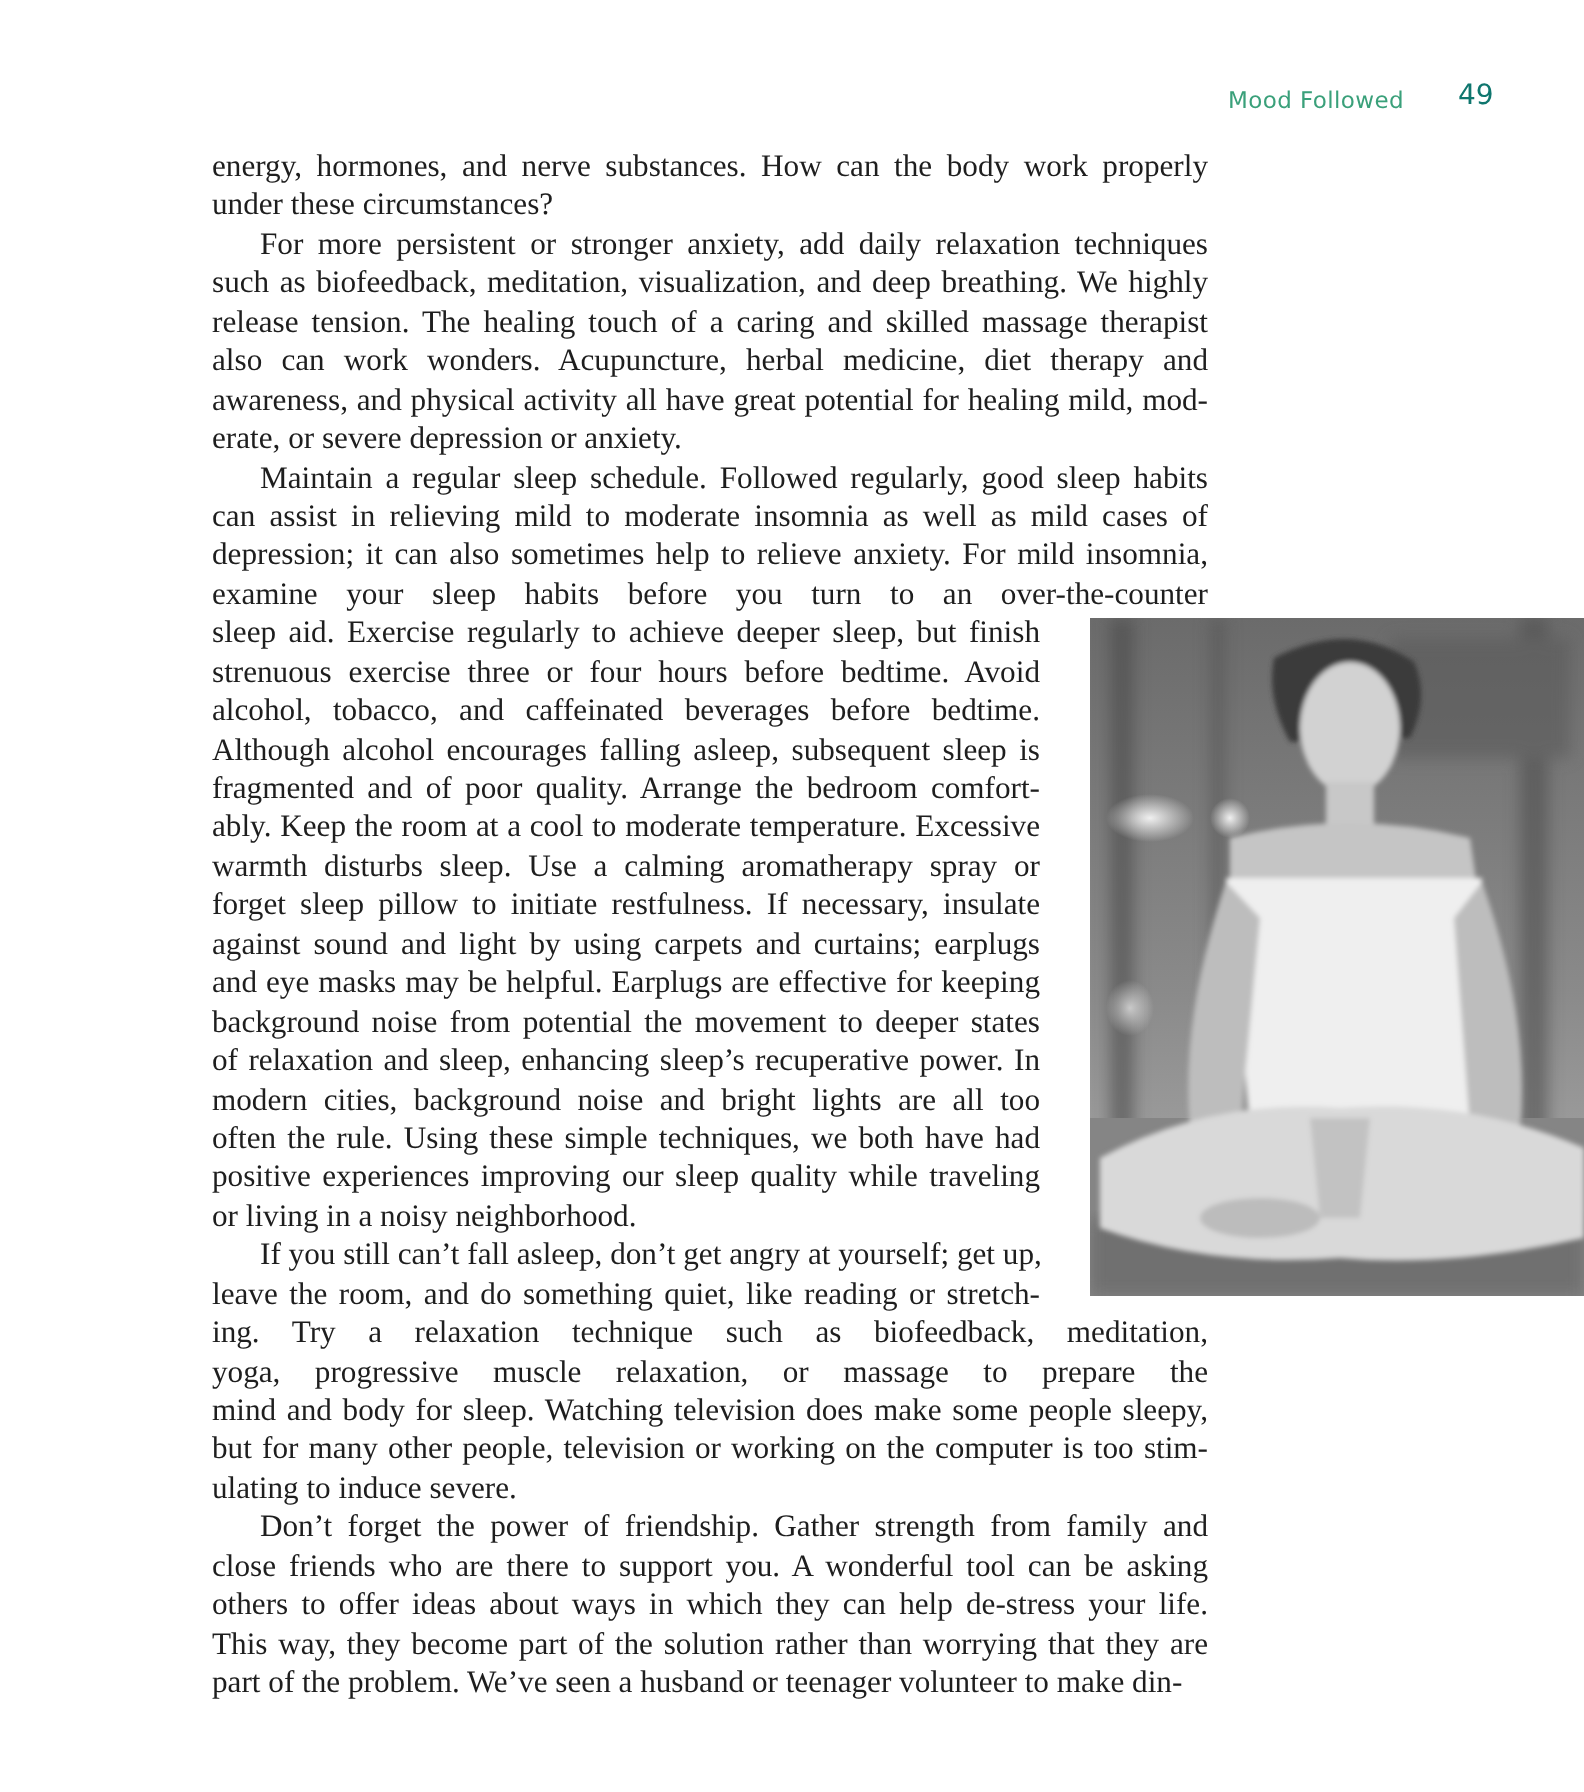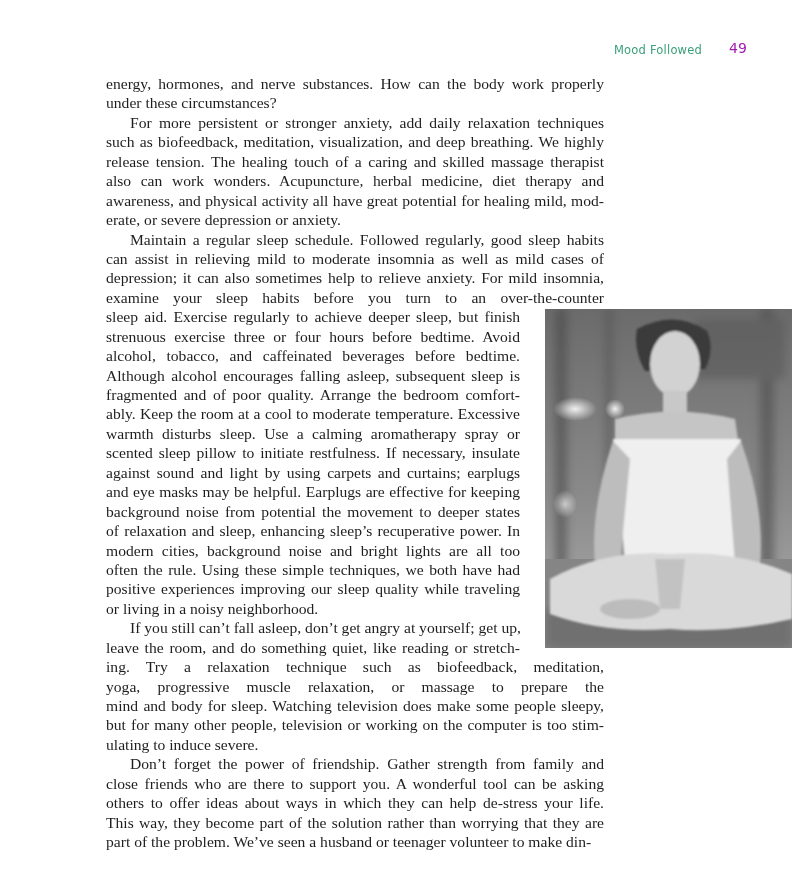--- a/index.html
+++ b/index.html
@@ -7,21 +7,21 @@
   .running-head {
     position: absolute; top: 40px; right: 0; width: 792px; height: 20px;
   }
   .running-head .section {
     position: absolute; left: 614px; top: 3px;
     font-family: "DejaVu Sans", sans-serif; font-size: 11.5px; color: #3aa07a;
     letter-spacing: 0.2px;
   }
   .running-head .page-num {
     position: absolute; left: 729px; top: 0px;
-    font-family: "DejaVu Sans", sans-serif; font-size: 14px; color: #a21caf;
+    font-family: "DejaVu Sans", sans-serif; font-size: 14px; color: #0f766e;
   }
   .text-block {
     position: absolute; left: 106px; top: 74px; width: 498px;
     font-family: "Liberation Serif", serif; font-size: 15.6px; color: #1e1e1e;
   }
   .line {
     height: 19.45px; line-height: 19.45px; white-space: nowrap;
     text-align: justify; text-align-last: justify; overflow: hidden;
   }
   .line.narrow { width: 414px; }
@@ -60,21 +60,21 @@
       <div class="line wide">can assist in relieving mild to moderate insomnia as well as mild cases of</div>
       <div class="line wide">depression; it can also sometimes help to relieve anxiety. For mild insomnia,</div>
       <div class="line wide">examine your sleep habits before you turn to an over-the-counter</div>
       <div class="line narrow">sleep aid. Exercise regularly to achieve deeper sleep, but finish</div>
       <div class="line narrow">strenuous exercise three or four hours before bedtime. Avoid</div>
       <div class="line narrow">alcohol, tobacco, and caffeinated beverages before bedtime.</div>
       <div class="line narrow">Although alcohol encourages falling asleep, subsequent sleep is</div>
       <div class="line narrow">fragmented and of poor quality. Arrange the bedroom comfort-</div>
       <div class="line narrow">ably. Keep the room at a cool to moderate temperature. Excessive</div>
       <div class="line narrow">warmth disturbs sleep. Use a calming aromatherapy spray or</div>
-      <div class="line narrow">scented sleep pillow to initiate restfulness. If necessary, insulate</div>
+      <div class="line narrow">forget sleep pillow to initiate restfulness. If necessary, insulate</div>
       <div class="line narrow">against sound and light by using carpets and curtains; earplugs</div>
       <div class="line narrow">and eye masks may be helpful. Earplugs are effective for keeping</div>
       <div class="line narrow">background noise from potential the movement to deeper states</div>
       <div class="line narrow">of relaxation and sleep, enhancing sleep’s recuperative power. In</div>
       <div class="line narrow">modern cities, background noise and bright lights are all too</div>
       <div class="line narrow">often the rule. Using these simple techniques, we both have had</div>
       <div class="line narrow">positive experiences improving our sleep quality while traveling</div>
       <div class="line narrow last">or living in a noisy neighborhood.</div>
     </div>
     <div>

